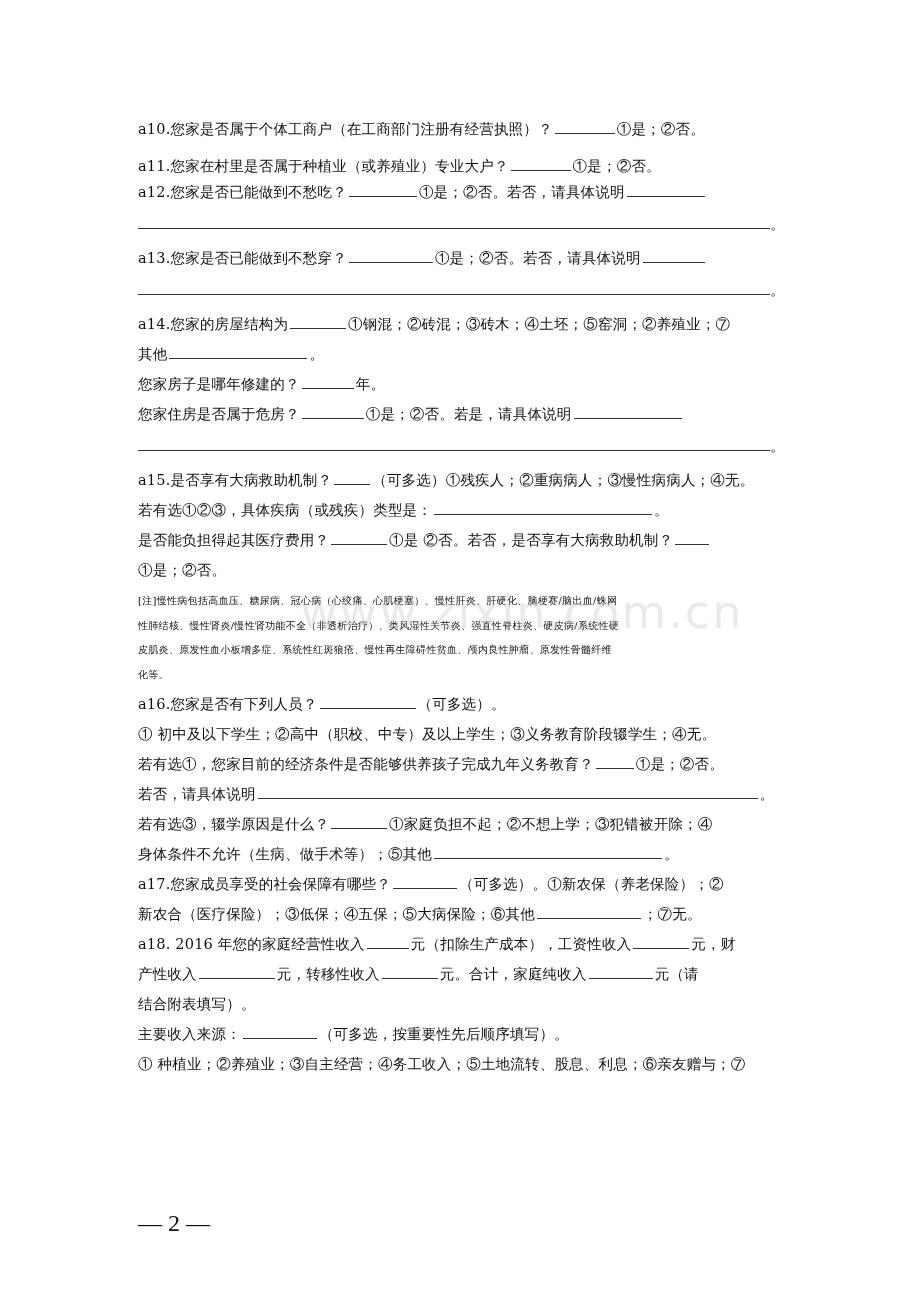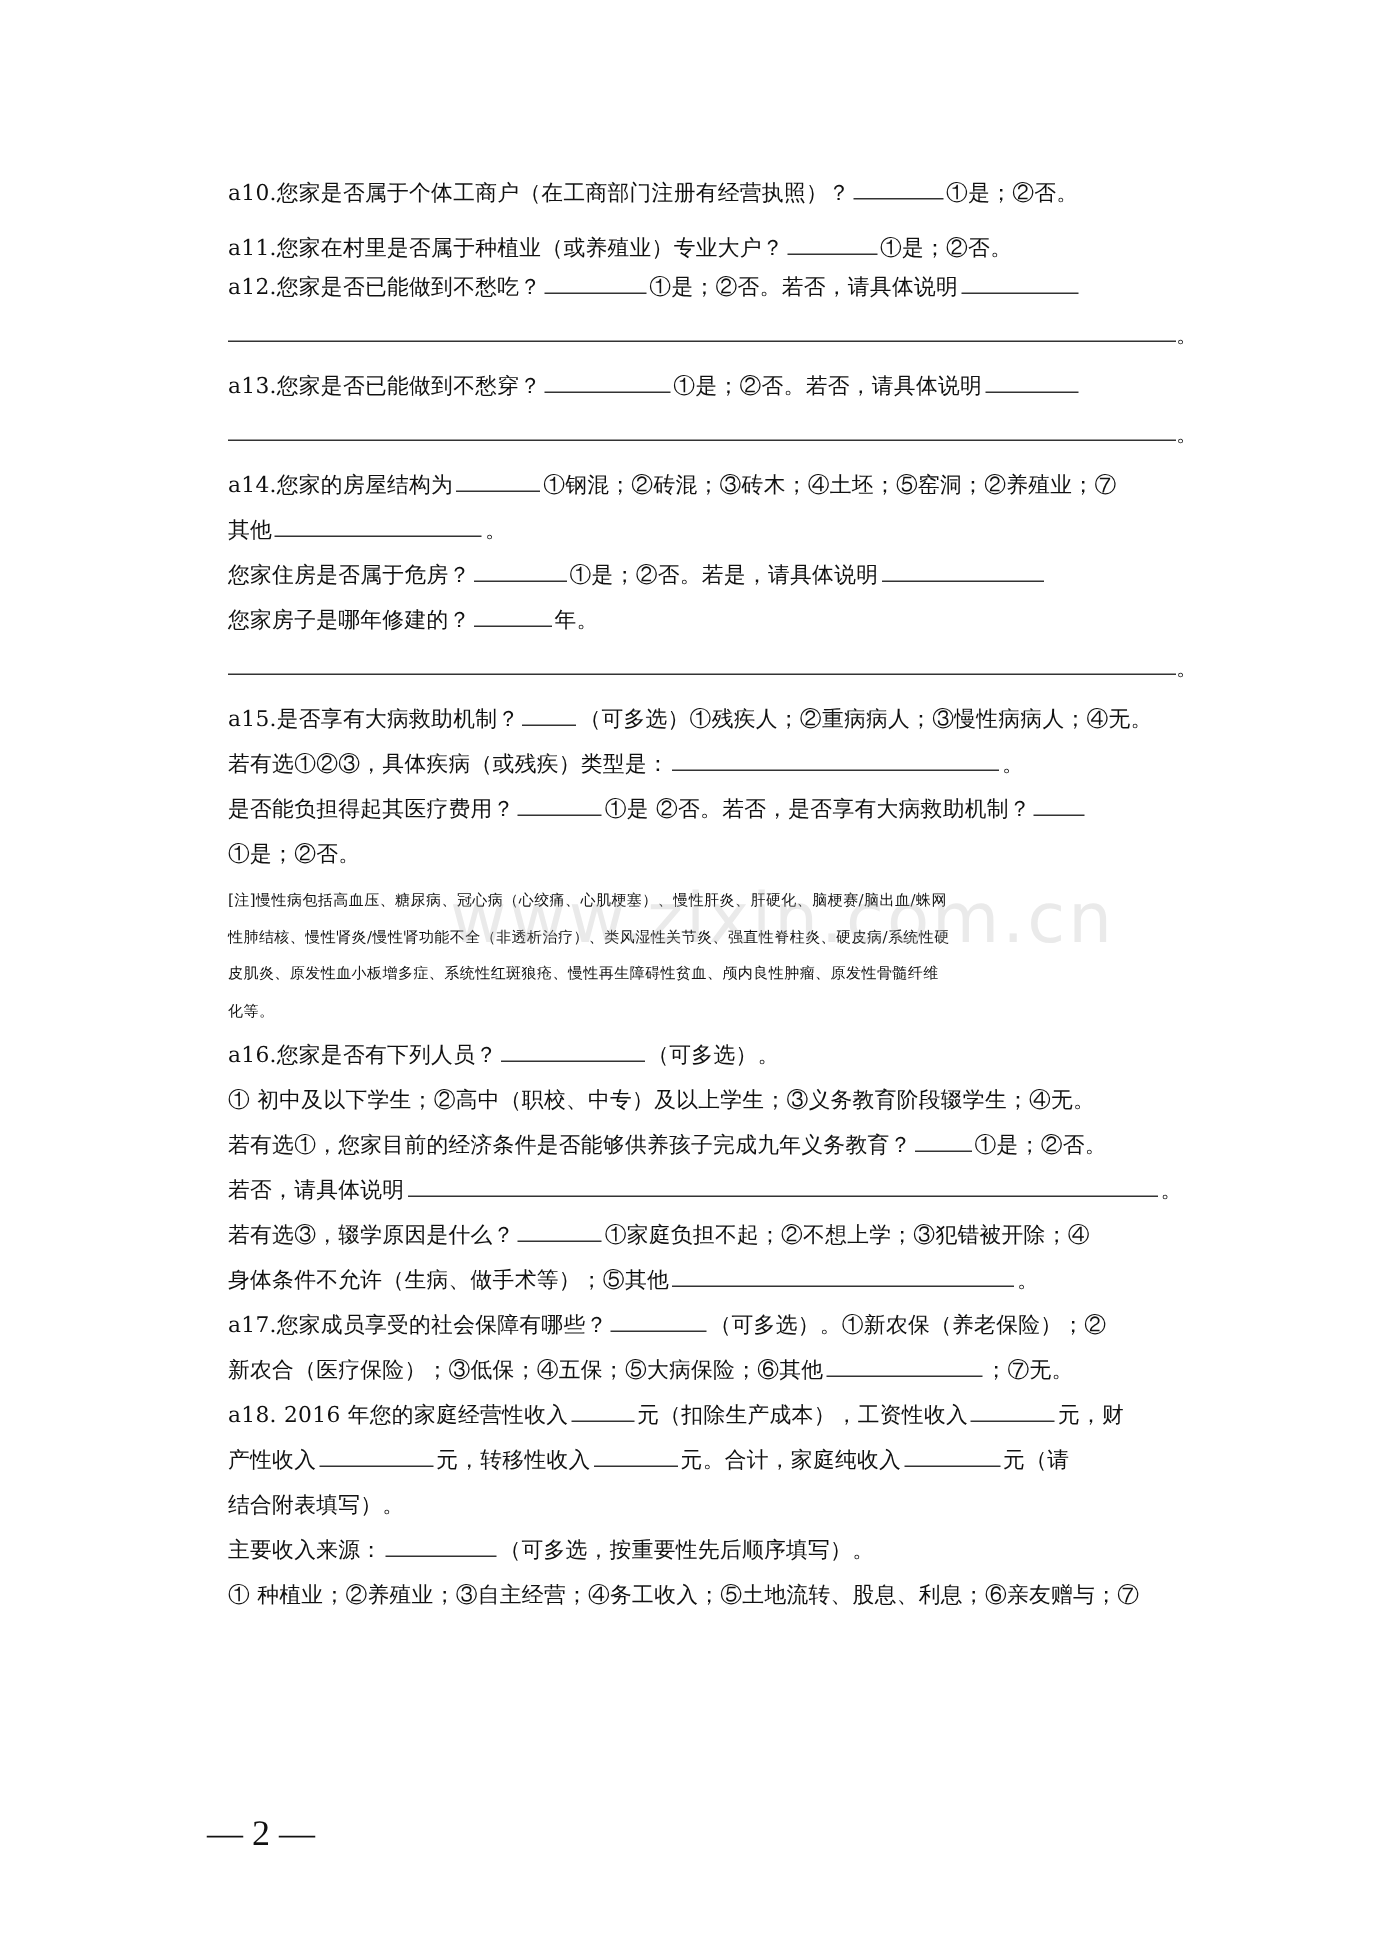--- a/index.html
+++ b/index.html
@@ -1,18 +1,18 @@
 <!DOCTYPE html>
 <html><head>
 <meta charset="utf-8">
 <style>
   html, body { margin: 0; padding: 0; background: #ffffff; }
   body { width: 920px; height: 1302px; position: relative; overflow: hidden;
          font-family: "DejaVu Serif", "Liberation Serif", serif; color: #111; }
-  .page { position: absolute; left: 138px; top: 116px; width: 650px; margin-left: 14px; }
+  .page { position: absolute; left: 138px; top: 116px; width: 650px; }
   .line { position: relative; font-size: 14.5px; line-height: 26px; height: 26px; white-space: nowrap; letter-spacing: 0.2px; }
   .note { font-size: 10px; line-height: 24.5px; height: 24.5px; white-space: nowrap; letter-spacing: 0.3px; }
   .gap-small { height: 11px; }
   .blank { display: inline-block; border-bottom: 1px solid #333; height: 16px; vertical-align: baseline; margin: 0 2px; }
   .full { display: inline-block; border-bottom: 1px solid #333; width: 632px; height: 16px; }
   .watermark { position: absolute; left: 300px; top: 585px; font-family: "DejaVu Sans", sans-serif;
                font-size: 46px; color: rgba(180,180,180,0.28); letter-spacing: 2px; pointer-events: none; }
   .pagenum { position: absolute; left: 138px; top: 1210px; font-size: 24px; font-family: "Liberation Serif", serif; }
 </style>
 </head>
@@ -39,24 +39,24 @@
   <div class="line" style="margin-top:6px">
     <span class="full"></span><span>。</span>
   </div>
   <div class="line" style="margin-top:8px">
     <span>a14.您家的房屋结构为</span><span class="blank" style="width:56px"></span><span>①钢混；②砖混；③砖木；④土坯；⑤窑洞；②养殖业；⑦</span>
   </div>
   <div class="line" style="margin-top:4px">
     <span>其他</span><span class="blank" style="width:138px"></span><span>。</span>
   </div>
   <div class="line" style="margin-top:4px">
-    <span>您家住房是否属于危房？</span><span class="blank" style="width:62px"></span><span>①是；②否。若是，请具体说明</span><span class="blank" style="width:108px"></span>
+    <span>您家房子是哪年修建的？</span><span class="blank" style="width:52px"></span><span>年。</span>
   </div>
   <div class="line" style="margin-top:4px">
-    <span>您家房子是哪年修建的？</span><span class="blank" style="width:52px"></span><span>年。</span>
+    <span>您家住房是否属于危房？</span><span class="blank" style="width:62px"></span><span>①是；②否。若是，请具体说明</span><span class="blank" style="width:108px"></span>
   </div>
   <div class="line" style="margin-top:6px">
     <span class="full"></span><span>。</span>
   </div>
 
   <div class="line" style="margin-top:8px">
     <span>a15.是否享有大病救助机制？</span><span class="blank" style="width:36px"></span><span>（可多选）①残疾人；②重病病人；③慢性病病人；④无。</span>
   </div>
   <div class="line" style="margin-top:4px">
     <span>若有选①②③，具体疾病（或残疾）类型是：</span><span class="blank" style="width:218px"></span><span>。</span>

